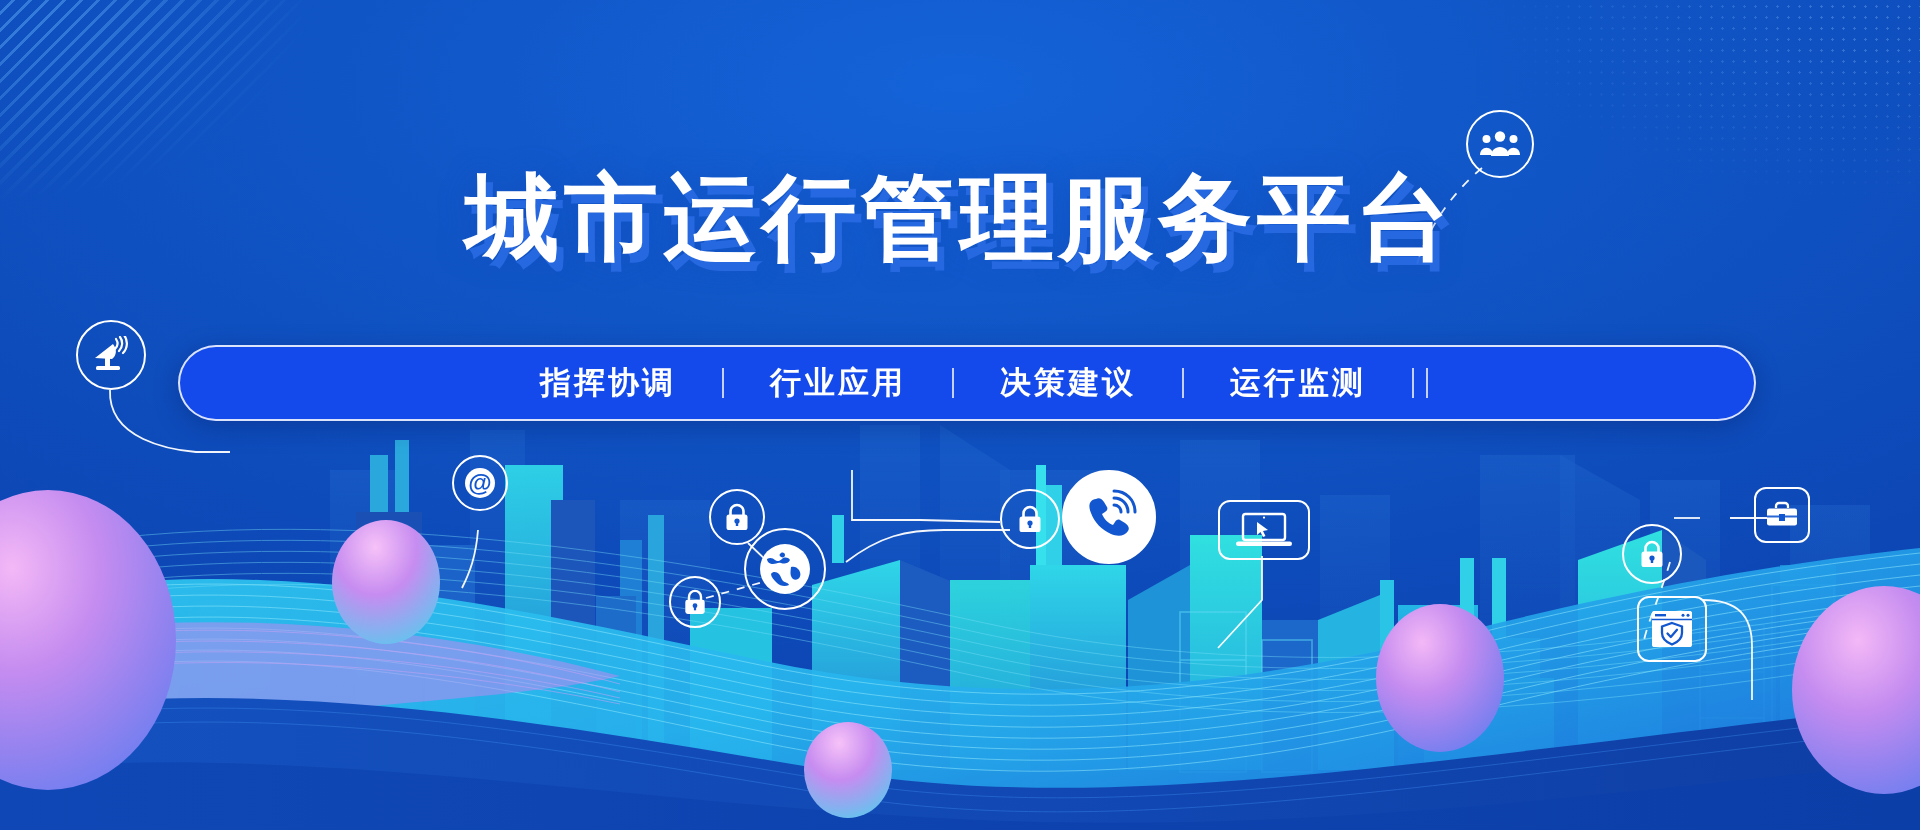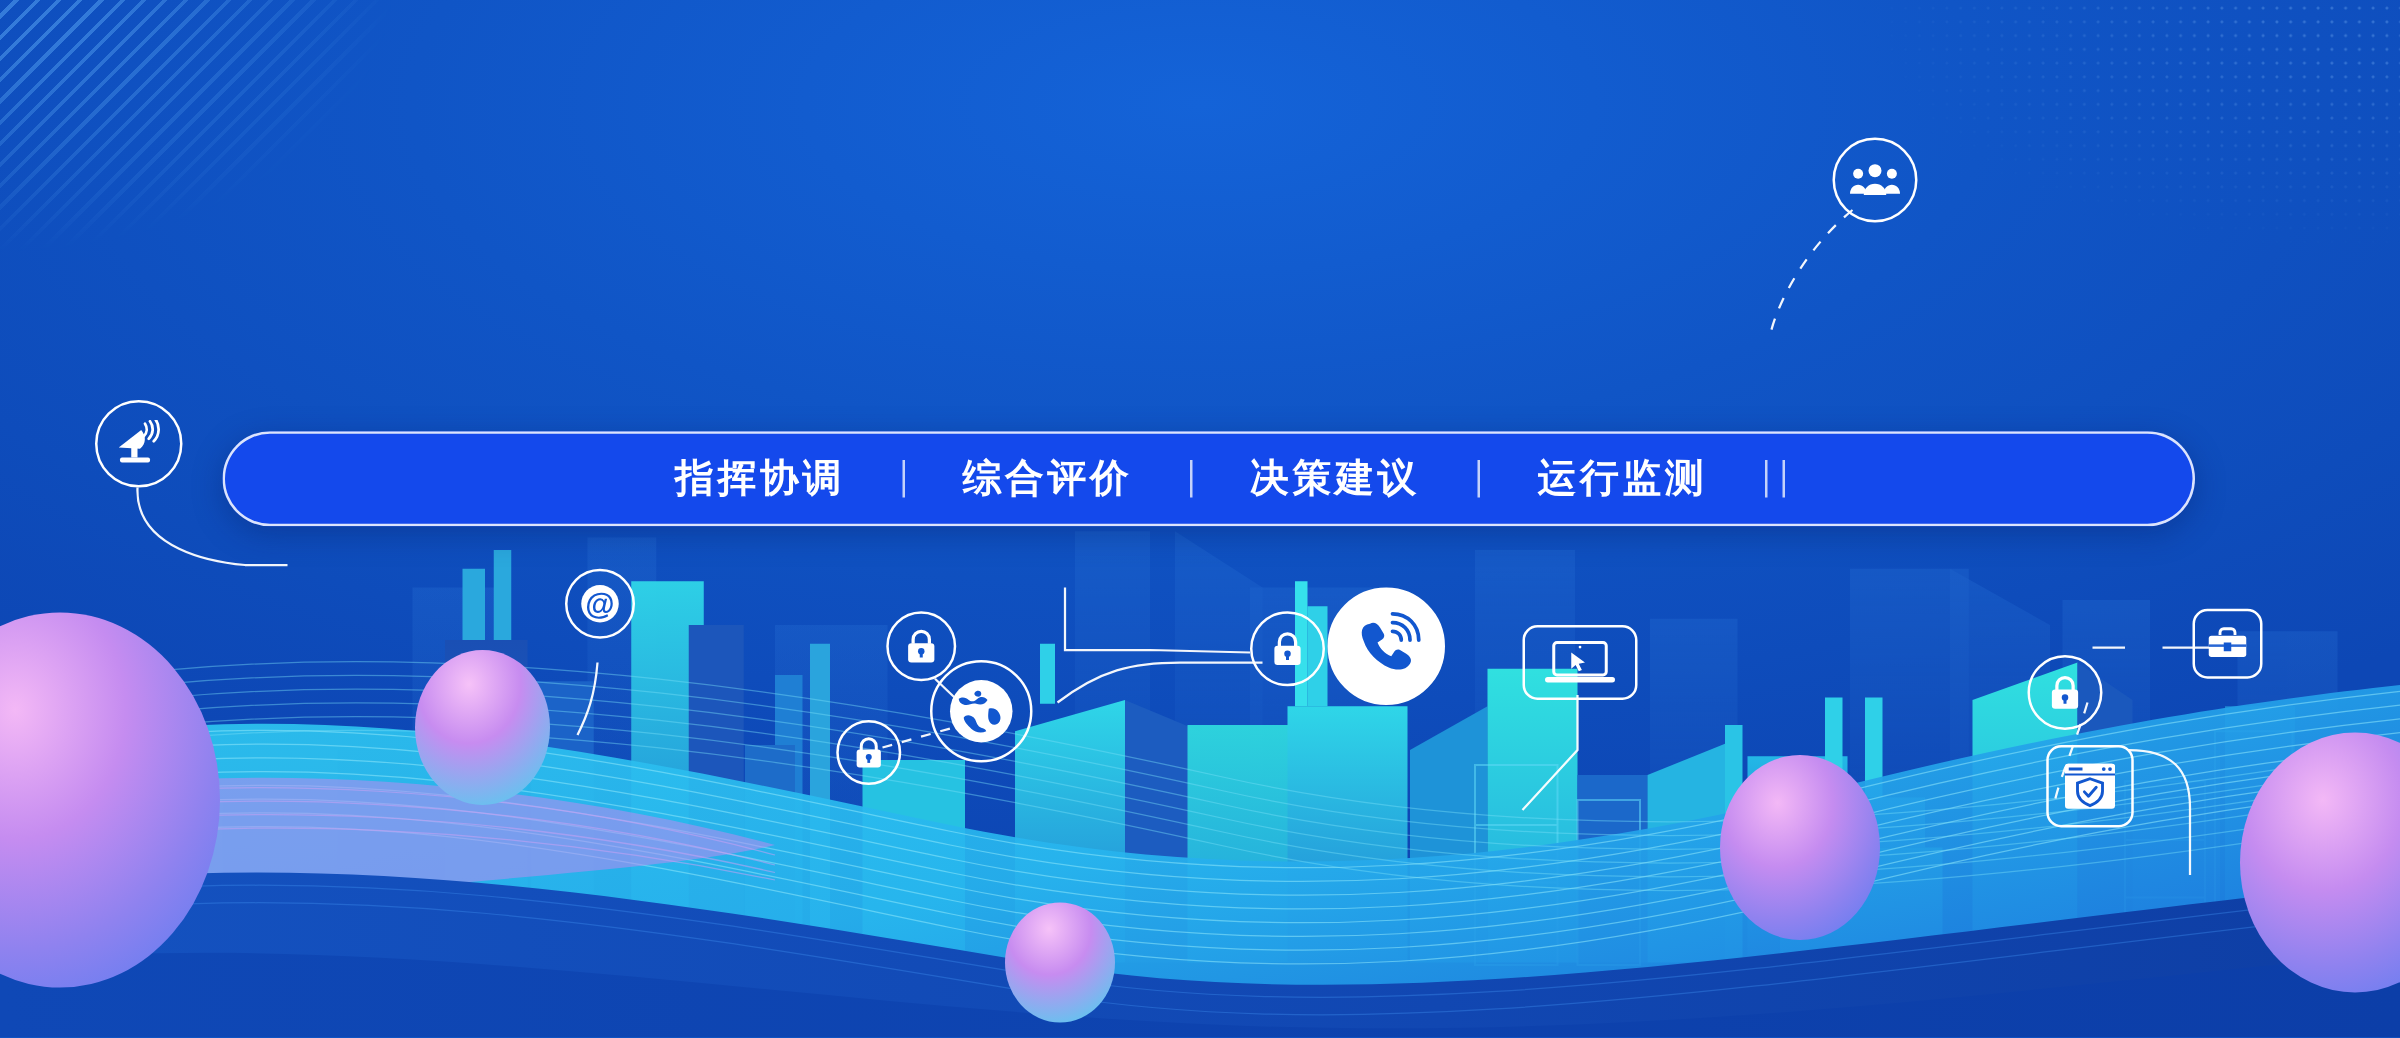--- a/index.html
+++ b/index.html
@@ -295,27 +295,28 @@
         <path d="M1674,518 L1700,518"></path>
 
         <path d="M1670,562 C 1660,596 1650,616 1644,640" stroke-dasharray="9 9"></path>
 
         <path d="M1703,600 C 1738,600 1752,616 1752,646 L1752,700"></path>
       </g>
 
     </g>
   </svg>
 
+  <div id="title">城市运行管理服务平台</div>
 
   <div id="navwrap">
     <div id="navpill">
       <div class="nav-inner">
         <div class="nav-item">指挥协调</div>
         <div class="nav-sep"></div>
-        <div class="nav-item">综合评价</div>
+        <div class="nav-item">行业应用</div>
         <div class="nav-sep"></div>
         <div class="nav-item">决策建议</div>
         <div class="nav-sep"></div>
         <div class="nav-item">运行监测</div>
         <div class="nav-sep"></div>
         <div class="nav-sep"></div>
       </div>
     </div>
   </div>
 

